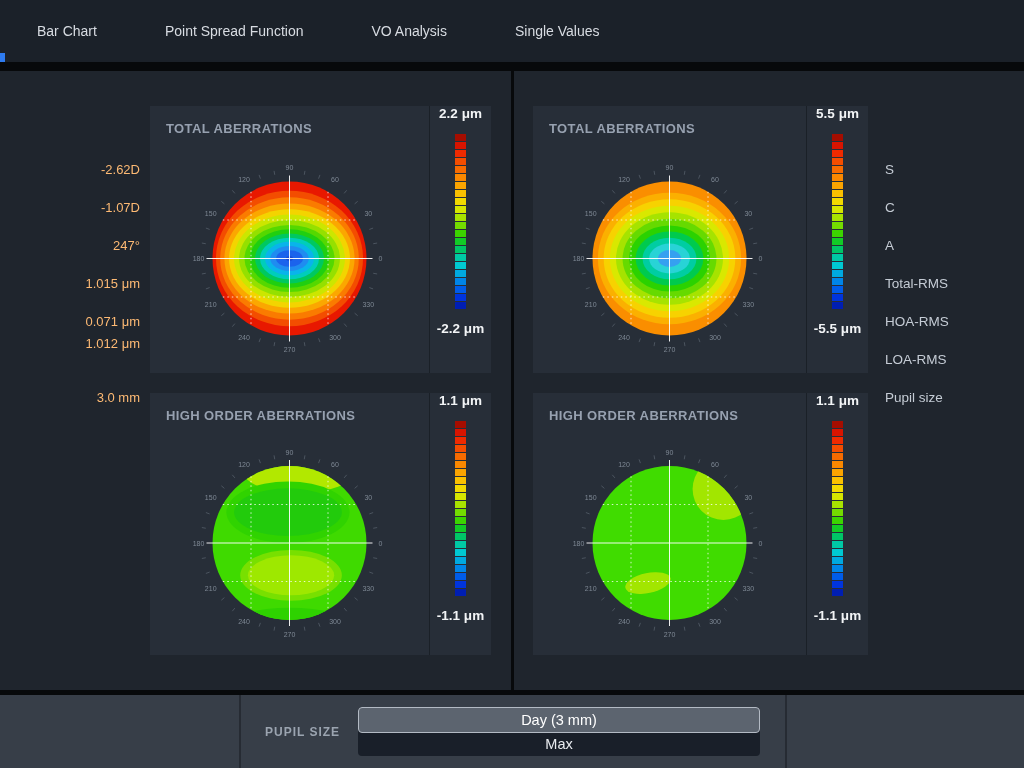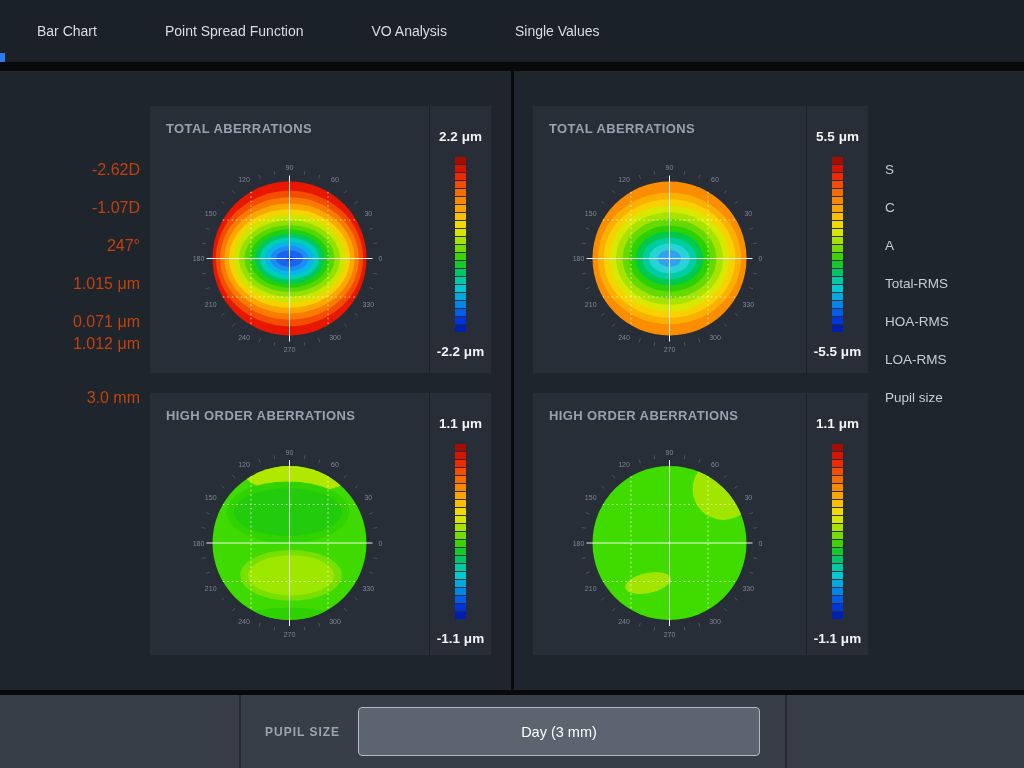--- a/index.html
+++ b/index.html
@@ -23,27 +23,27 @@
   .panel{position:absolute;background:#272e38;display:flex;}
   .panel.tl{left:150px;top:35px;width:341px;height:267px;}
   .panel.bl{left:150px;top:322px;width:341px;height:262px;}
   .panel.tr{left:533px;top:35px;width:335px;height:267px;}
   .panel.br{left:533px;top:322px;width:335px;height:262px;}
   .panel-title{position:absolute;top:15px;left:16px;font-weight:bold;font-size:13px;
     letter-spacing:.4px;color:#97a1b0;z-index:2;}
   .map-area{position:relative;flex:1;overflow:hidden;}
   .cbar-col{width:62px;border-left:1px solid #1a2027;display:flex;flex-direction:column;
     align-items:center;flex:none;}
-  .scale-max{margin-top:23px;font-weight:bold;font-size:13.5px;color:#f2f4f6;white-space:nowrap;}
+  .scale-max{font-weight:bold;font-size:13.5px;color:#f2f4f6;white-space:nowrap;}
   .cbar{margin-top:13px;width:11px;}
   .cbar .seg{height:7px;width:11px;margin-bottom:1px;}
   .scale-min{margin-top:11px;font-weight:bold;font-size:13.5px;color:#f2f4f6;white-space:nowrap;}
 
   .values-col{position:absolute;left:0;top:0;width:140px;height:100%;}
-  .vrow{position:absolute;right:0;font-size:16px;color:#c2410c;line-height:18px;
+  .vrow{position:absolute;right:0;font-size:13px;color:#fdba74;line-height:18px;
     text-align:right;white-space:nowrap;}
   .labels-col{position:absolute;left:885px;top:0;width:139px;height:100%;}
   .lrow{position:absolute;left:0;font-size:13.5px;color:#c5ccd5;line-height:18px;white-space:nowrap;}
 
   
   .footer-sep{position:absolute;left:0;right:0;top:690px;height:5px;background:#07090b;}
   .footer{position:absolute;left:0;right:0;top:695px;height:73px;background:#373e48;}
   .fdiv{position:absolute;top:0;bottom:0;width:2px;background:#262b33;}
   .fdiv.one{left:239px;} .fdiv.two{left:785px;}
   .pupil-label{position:absolute;left:265px;top:50%;transform:translateY(-50%);
@@ -460,16 +460,17 @@
     </div>
   </div>
 
   <div class="footer-sep"></div>
   <div class="footer">
     <div class="fdiv one"></div>
     <div class="fdiv two"></div>
     <div class="pupil-label">PUPIL SIZE</div>
     <div class="segctl">
         <div class="segbtn selected">Day (3 mm)</div>
+        <div class="segbtn">Max</div>
       </div>
   </div>
 
 </div>
 
 </body></html>

